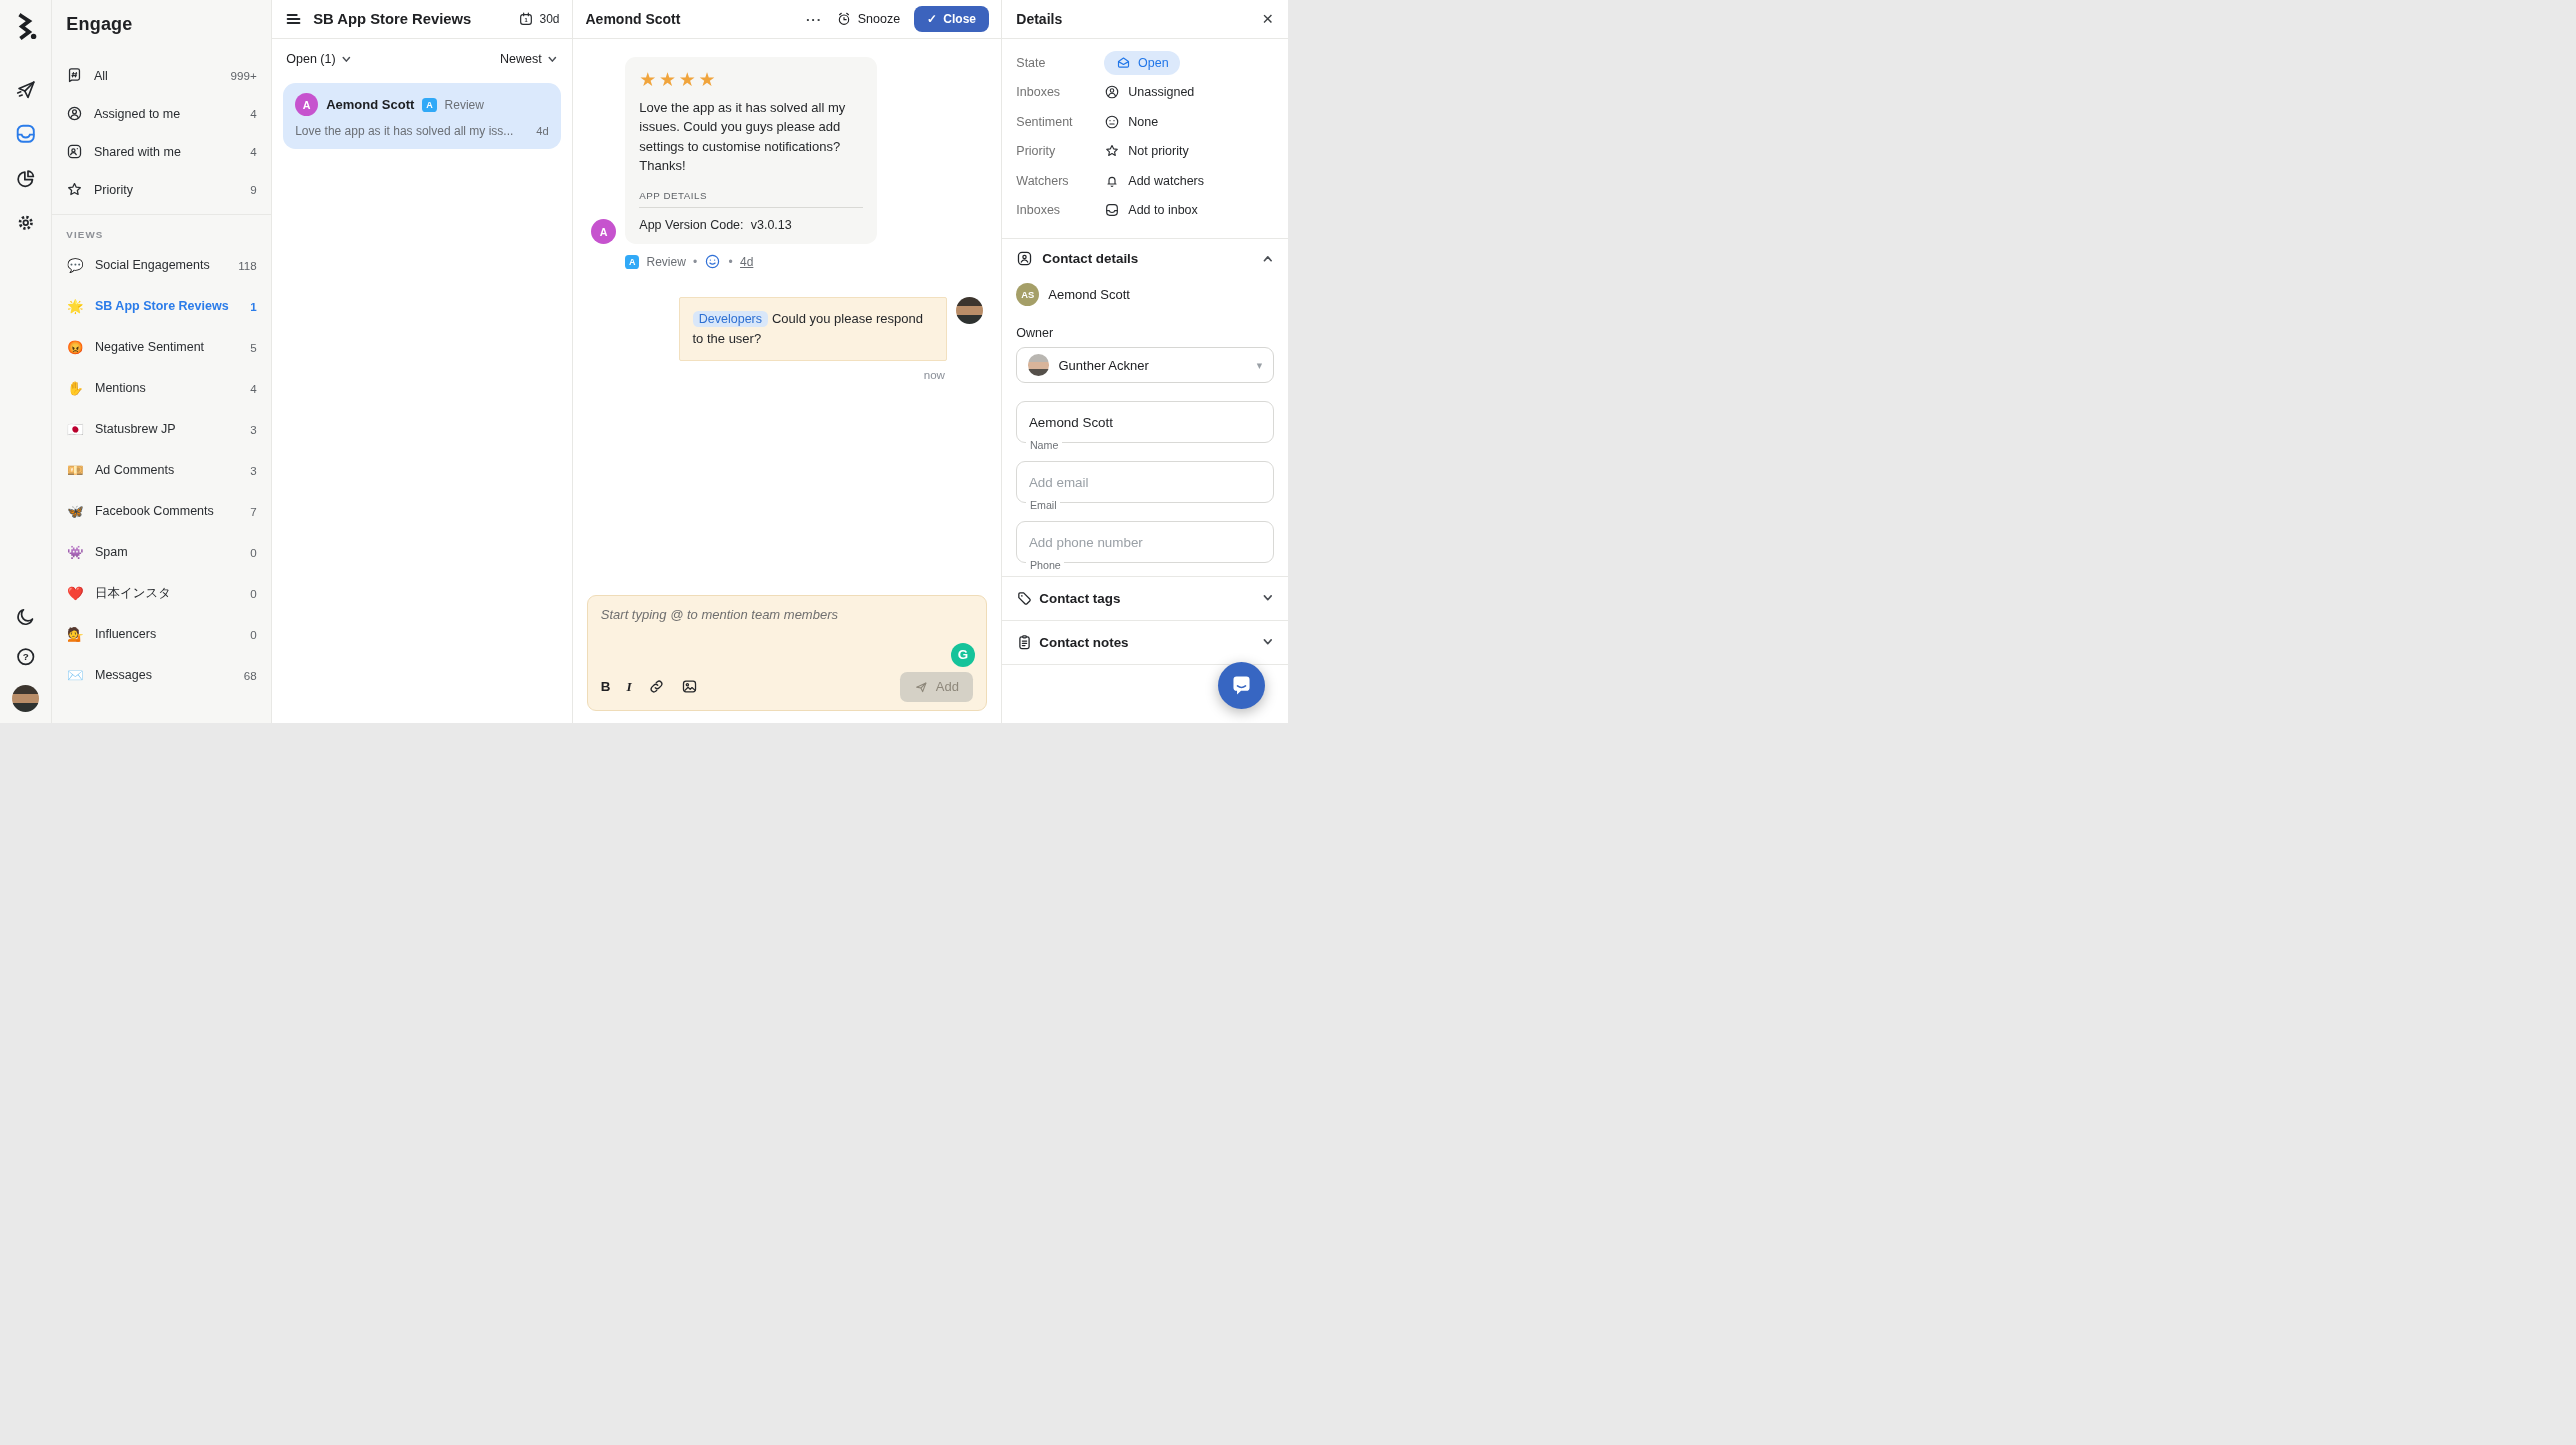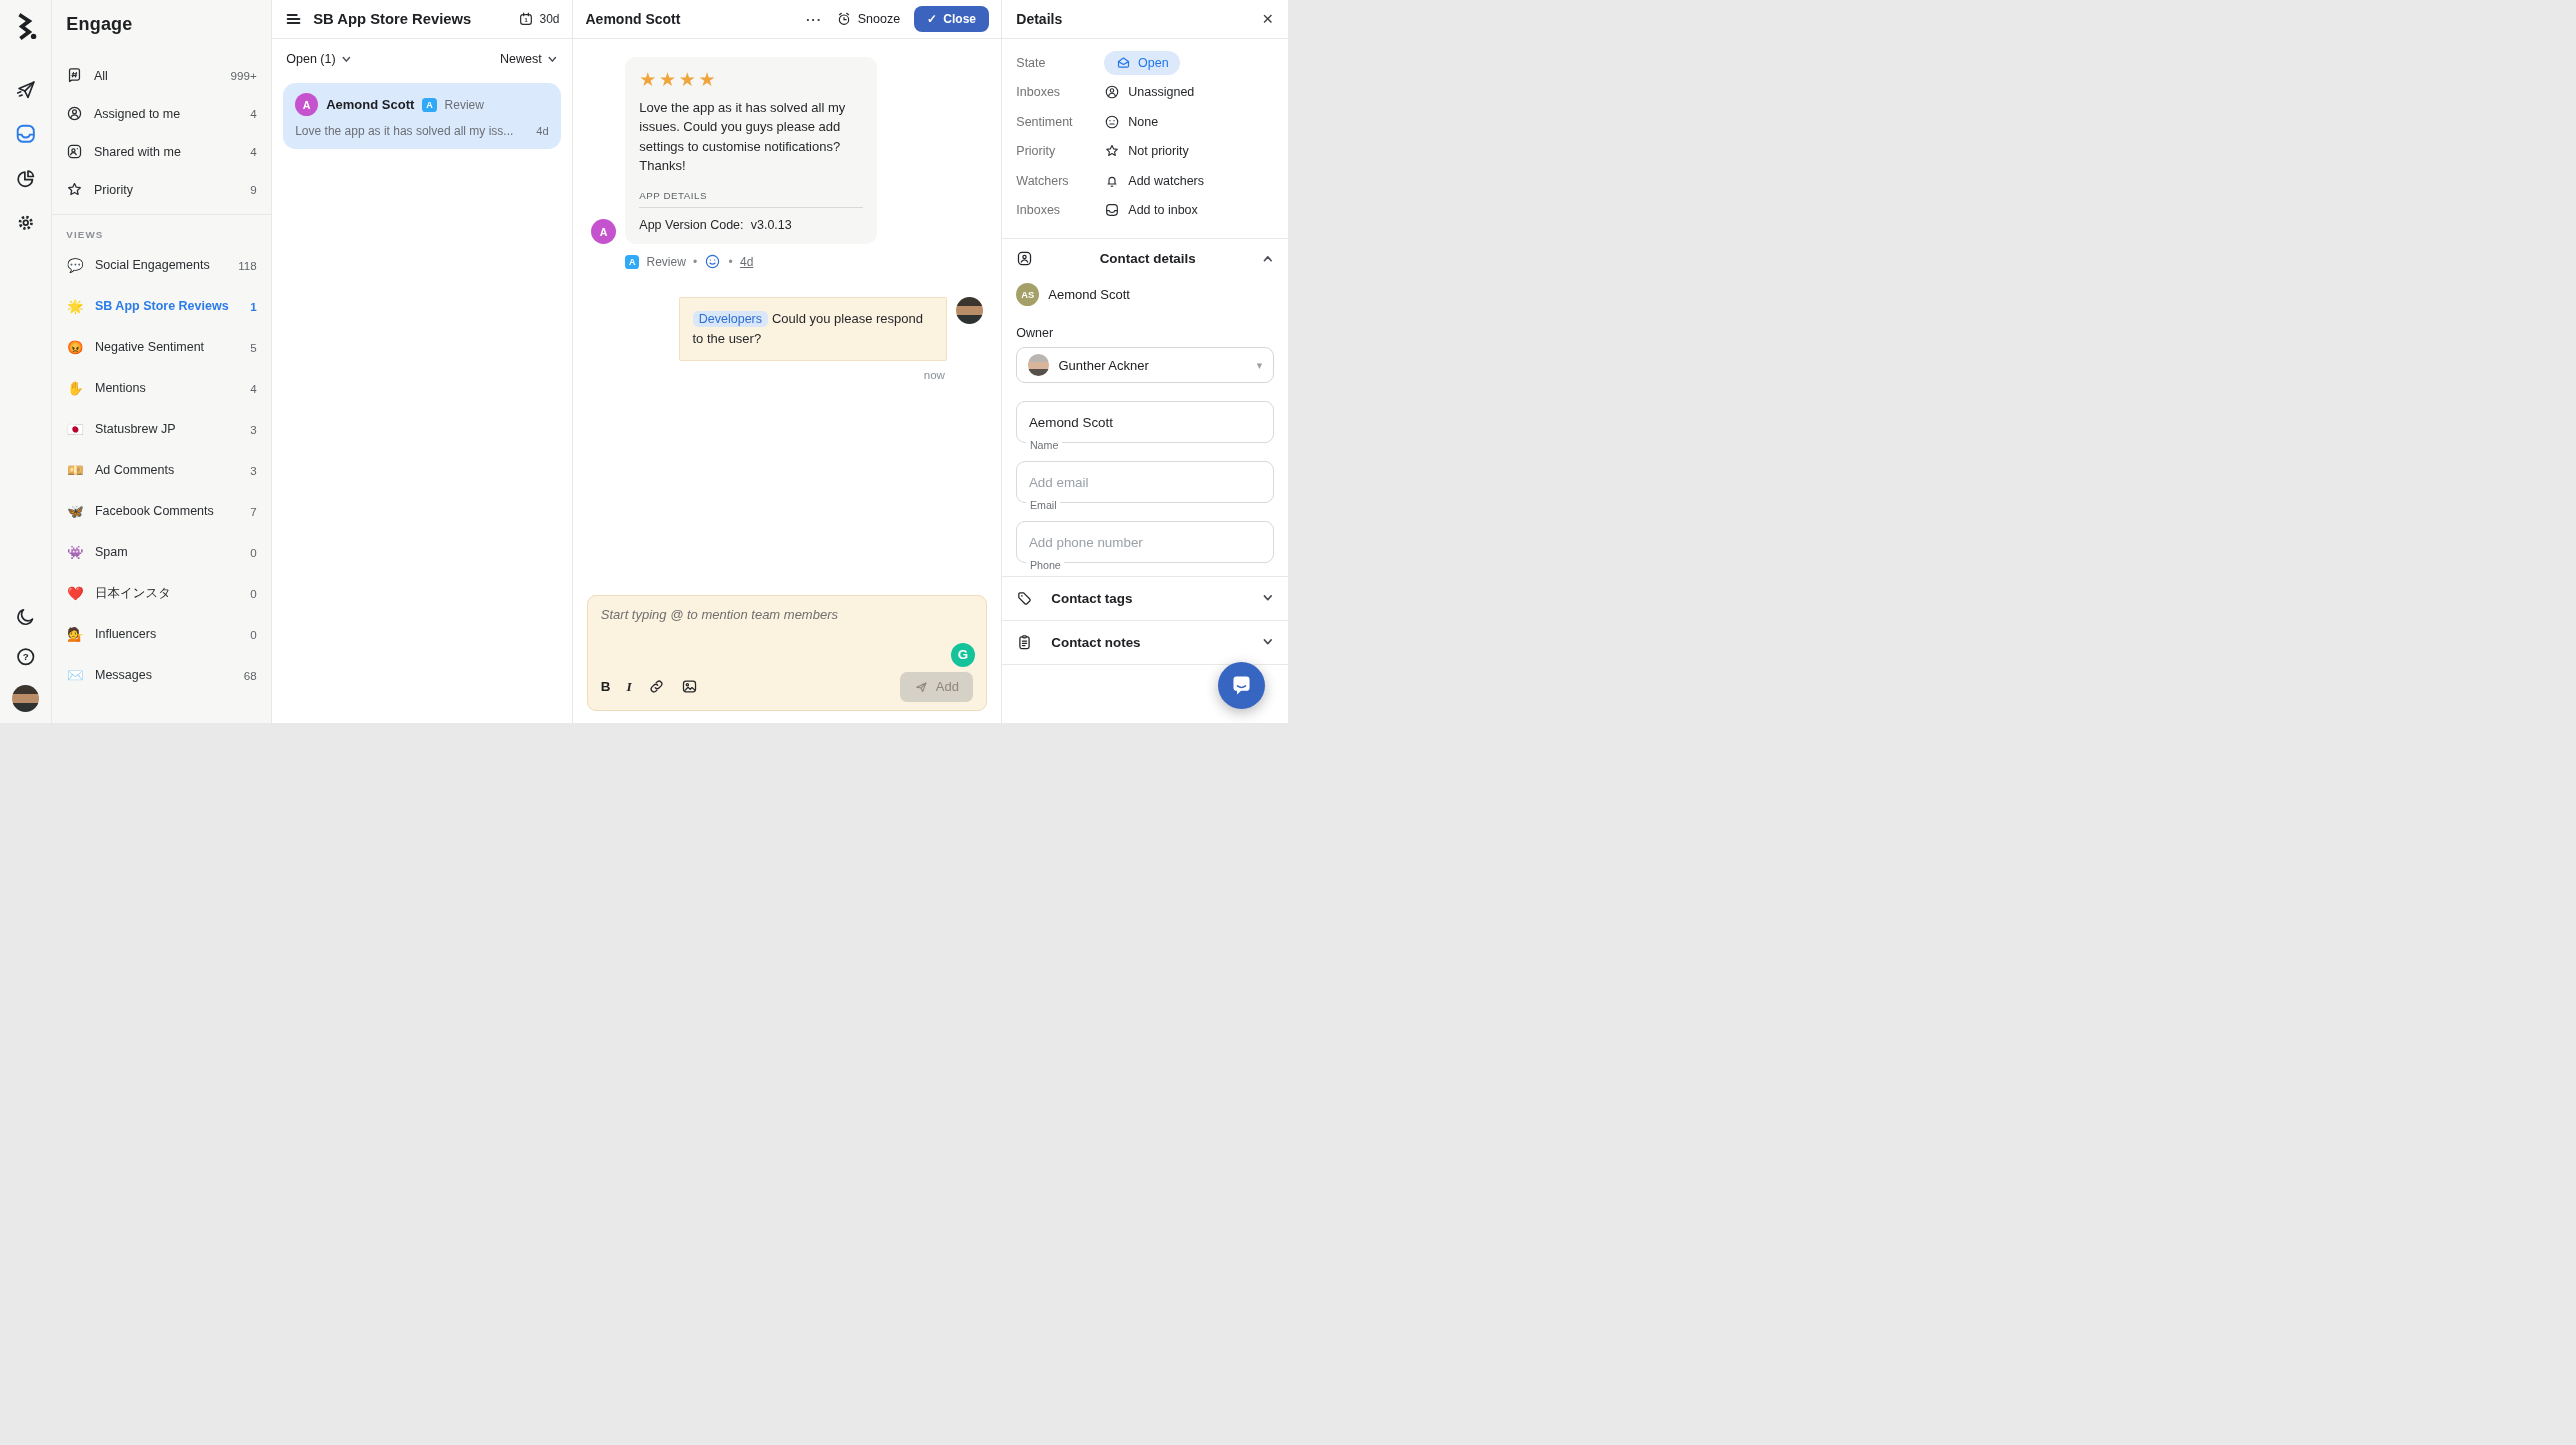--- a/index.html
+++ b/index.html
@@ -96,36 +96,36 @@
   .x-close { font-size:14.3px; color:#3c4043; cursor:pointer; }
   .props { padding:9px 14.3px 3.6px; }
   .prop-row { height:29.5px; display:flex; align-items:center; }
   .prop-label { width:88px; font-size:12.5px; color:#737373; flex-shrink:0; }
   .prop-value { display:flex; align-items:center; gap:8px; font-size:12.5px; color:#26282b; cursor:pointer; }
   .prop-value svg { width:16px; height:16px; color:#2a2d31; }
   .state-pill { display:flex; align-items:center; gap:7.2px; background:#dce9fb; border-radius:894px; padding:4.5px 11.6px; color:#2176e8; font-size:12.5px; font-weight:500; cursor:pointer; }
   .state-pill svg { width:15px; height:15px; color:#2176e8; }
   .sec-divider { border-top:0.9px solid #e8e8e5; margin-top:9px; }
   .contact-sec { padding:11.6px 14.3px 0; }
-  .sec-head { display:flex; align-items:center; gap:9px;text-align:center; }
+  .sec-head { display:flex; align-items:center; gap:9px; }
   .sec-head svg.lead { width:17px; height:17px; color:#23262a; }
   .sec-title { font-size:13.4px; font-weight:700; flex:1; }
   .as-row { display:flex; align-items:center; gap:9px; margin-top:16px; }
   .as-avatar { width:23px; height:23px; border-radius:50%; background:#a59f68; color:#fff; font-size:9.4px; font-weight:700; display:flex; align-items:center; justify-content:center; }
   .as-name { font-size:13px; color:#202124; }
   .owner-label { margin-top:19.7px; font-size:12.5px; color:#26282b; }
   .owner-select { margin-top:7.2px; border:0.9px solid #d6d6d3; border-radius:9px; height:36px; display:flex; align-items:center; gap:9px; padding:0 10.7px; cursor:pointer; }
   .owner-avatar { width:21.5px; height:21.5px; border-radius:50%; background:linear-gradient(180deg,#b9b6b1 0%,#b9b6b1 36%,#d8b49a 36%,#d8b49a 66%,#55504a 66%); }
   .owner-name { font-size:13px; flex:1; }
   .owner-caret { color:#9aa0a6; font-size:10.7px; }
   .field { position:relative; border:0.9px solid #d9d9d6; border-radius:9px; padding:13.4px 11.6px 11.6px; margin-top:18px; cursor:text; }
   .field-label { position:absolute; top:-7.2px; left:9px; background:#fff; padding:0 3.6px; font-size:10.7px; color:#6f7378;margin-top:44px; }
   .field-value { font-size:13.4px; color:#1f2124; }
   .field-value.placeholder { color:#9aa0a6; }
-  .fold-row { height:44px; display:flex; align-items:center; gap:18px; padding:0 14.3px; border-top:0.9px solid #e8e8e5; cursor:pointer; }
+  .fold-row { height:44px; display:flex; align-items:center; gap:6px; padding:0 14.3px; border-top:0.9px solid #e8e8e5; cursor:pointer; }
   .fold-row svg.lead { width:17px; height:17px; color:#23262a; }
   .fold-title { font-size:13.4px; font-weight:700; flex:1; }
   .fold-gap { margin-top:12.5px; }
   .chev-sm { width:11.6px; height:11.6px; color:#4b4f55; }
   .bottom-line { border-top:0.9px solid #e8e8e5; }
 
   
   .chat-fab { position:absolute; right:23px; bottom:14.3px; width:47px; height:47px; border-radius:50%; background:#3766c2; display:flex; align-items:center; justify-content:center; box-shadow:0 3.6px 12.5px rgba(0,0,0,.28); cursor:pointer; z-index:40; }
 </style>
 </head>

